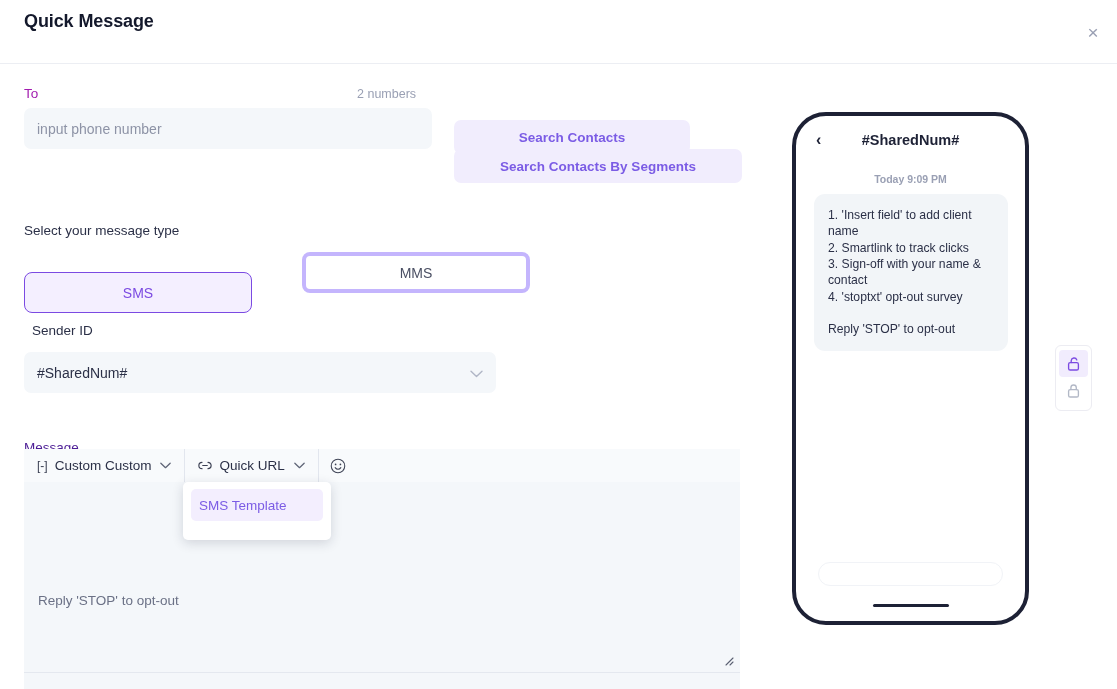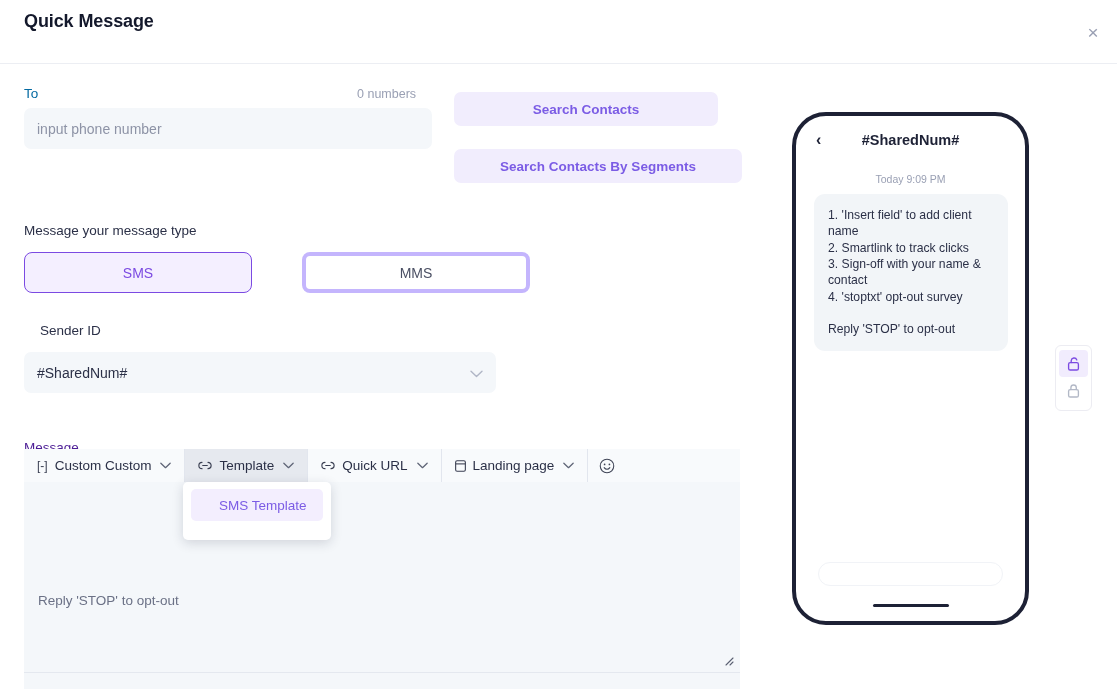--- a/index.html
+++ b/index.html
@@ -24,59 +24,59 @@
   .close-btn {
     position:absolute; right:8px; top:16px; width:32px; height:32px;
     display:flex; align-items:center; justify-content:center;
     color:#9aa0b4; font-size:19px; line-height:1; cursor:pointer;
     background:transparent; border:none;
   }
 
   
   .form-col { position:absolute; left:0; top:60px; width:770px; }
   .row-to { position:absolute; left:24px; top:26px; width:720px; }
-  .to-label { position:absolute; left:0; top:0; font-size:13.5px; color:#0369a1; }
+  .to-label { position:absolute; left:0; top:0; font-size:13.5px; color:#a21caf; }
   .to-count { position:absolute; left:333px; top:1px; font-size:12.5px; color:#9aa0b4; }
 
   .phone-input {
     position:absolute; left:0; top:22px; width:408px; height:41px;
     background:#f4f7fa; border:none; border-radius:7px;
     padding:0 13px; font-size:14px; color:#6b7186;
     font-family:"Liberation Sans", sans-serif;
   }
   .phone-input::placeholder { color:#8d93a6; }
 
   .btn-soft {
     position:absolute; background:#f1edfd; border:none; border-radius:7px;
     color:#7b5ce5; font-size:13.5px; font-weight:600;
     display:flex; align-items:center; justify-content:center; cursor:pointer;
     font-family:"Liberation Sans", sans-serif;
   }
-  .btn-search1 { left:430px; top:6px; width:264px; height:34px; }
+  .btn-search1 { left:430px; top:34px; width:236px; height:34px; }
   .btn-search2 { left:430px; top:63px; width:288px; height:34px; }
 
   
   .sec-type { position:absolute; left:24px; top:163px; }
   .sec-type .lbl { font-size:13.5px; color:#2b3047; }
   .type-btns { position:absolute; left:24px; top:192px; }
   .type-btn {
     position:absolute; width:228px; height:41px; border-radius:8px;
     display:flex; align-items:center; justify-content:center;
     font-size:14px; cursor:pointer; background:#fff;
     font-family:"Liberation Sans", sans-serif;
   }
   .type-btn.active {
-    left:0; background:#f4efff; border:1.5px solid #7b4ae2; color:#7b4ae2;
+    left:0; background:#f4efff; border:1.5px solid #7b4ae2; color:#7b4ae2;margin-top:20px;
   }
   .type-btn.inactive {
     left:242px; background:#fff; border:4px solid #c4b5fd; color:#4a4f63;margin-left:36px;
   }
 
   
-  .sec-sender-lbl { position:absolute; left:40px; top:263px; font-size:13.5px; color:#2b3047; }
+  .sec-sender-lbl { position:absolute; left:32px; top:263px; font-size:13.5px; color:#2b3047; }
   .sender-select {
     position:absolute; left:24px; top:292px; width:472px; height:41px;
     background:#f4f7fa; border-radius:7px; display:flex; align-items:center;
     padding:0 13px; font-size:14px; color:#2b3047; cursor:pointer;
   }
   .sender-chev { position:absolute; right:13px; top:13px; color:#b0b6c6; }
 
   
   .sec-msg-lbl { position:absolute; left:24px; top:363px; font-size:13.5px; color:#4c1d95;margin-top:17px; }
 
@@ -116,21 +116,21 @@
 
   
   .tpl-dropdown {
     position:absolute; left:159px; top:33px; width:148px; height:58px;
     background:#fff; border-radius:5px;
     box-shadow:0 3px 12px rgba(26,32,56,0.16);
     padding:7px 8px; z-index:20;
   }
   .tpl-item {
     height:32px; background:#f3eefe; border-radius:5px;
-    display:flex; align-items:center; padding-left:28px;
+    display:flex; align-items:center; padding-left:8px;
     font-size:13.5px; color:#7b5ce5; font-weight:500; cursor:pointer;
   }
 
   
   .phone {
     position:absolute; left:792px; top:112px; width:237px; height:513px;
     border:4px solid #1d2135; border-radius:34px; background:#fff;
   }
   .phone-head {
     position:absolute; left:0; top:0; width:229px; height:48px;
@@ -139,21 +139,21 @@
   .phone-back {
     position:absolute; left:20px; top:16px; font-size:16px; color:#1d2135;
     font-weight:700; cursor:pointer; line-height:1;
   }
   .phone-title {
     position:absolute; left:0; top:16px; width:229px; text-align:center;
     font-size:14.5px; font-weight:700; color:#1d2135;
   }
   .phone-time {
     position:absolute; left:0; top:57px; width:229px; text-align:center;
-    font-size:10.5px; color:#9aa0b4; font-weight:400;
+    font-size:10.5px; color:#9aa0b4; font-weight:700;
   }
   .bubble {
     position:absolute; left:18px; top:78px; width:194px;
     background:#f2f5f8; border-radius:11px; padding:13px 14px;
     font-size:12.2px; line-height:1.34; color:#2b3047; white-space:pre-wrap;
   }
   .phone-inputbar {
     position:absolute; left:22px; bottom:35px; width:185px; height:24px;
     border:1px solid #f1f3f7; border-radius:12px;
   }
@@ -182,28 +182,28 @@
 
   <div class="header">
     <div class="header-title">Quick Message</div>
     <button class="close-btn">×</button>
   </div>
 
   <div class="form-col">
 
     <div class="row-to">
       <div class="to-label">To</div>
-      <div class="to-count">0 numbers</div>
+      <div class="to-count">2 numbers</div>
       <input class="phone-input" type="text" placeholder="input phone number" style="">
       <button class="btn-soft btn-search1">Search Contacts</button>
       <button class="btn-soft btn-search2">Search Contacts By Segments</button>
     </div>
 
     <div class="sec-type">
-      <div class="lbl">Message your message type</div>
+      <div class="lbl">Select your message type</div>
     </div>
     <div class="type-btns">
       <div class="type-btn active">SMS</div>
       <div class="type-btn inactive">MMS</div>
     </div>
 
     <div class="sec-sender-lbl">Sender ID</div>
     <div class="sender-select">
       <span>#SharedNum#</span>
       <span class="sender-chev">
@@ -221,62 +221,35 @@
         <div class="tb-item">
           <span class="tb-ico">[-]</span>
           <span>Custom Custom</span>
           <span class="tb-chev">
             <svg width="11" height="7" viewBox="0 0 13 8">
                 <path d="M1 1.3L6.5 6.6L12 1.3" stroke="#5f6577" stroke-width="1.5" fill="none" stroke-linecap="round" stroke-linejoin="round"></path>
               </svg>
           </span>
         </div>
 
-        <div class="tb-item hover">
-          <span class="tb-ico">
-            <svg width="14" height="9" viewBox="0 0 16 10">
-                <path d="M5.4 5h5.2M4.6 1.4A3.6 3.6 0 104.6 8.6M11.4 1.4a3.6 3.6 0 110 7.2" stroke="#3a3f52" stroke-width="1.3" fill="none" stroke-linecap="round"></path>
-              </svg>
-          </span>
-          <span>Template</span>
-          <span class="tb-chev">
-            <svg width="11" height="7" viewBox="0 0 13 8">
-                <path d="M1 1.3L6.5 6.6L12 1.3" stroke="#5f6577" stroke-width="1.5" fill="none" stroke-linecap="round" stroke-linejoin="round"></path>
-              </svg>
-          </span>
-        </div>
 
         <div class="tb-item">
           <span class="tb-ico">
             <svg width="14" height="9" viewBox="0 0 16 10">
                 <path d="M5.4 5h5.2M4.6 1.4A3.6 3.6 0 104.6 8.6M11.4 1.4a3.6 3.6 0 110 7.2" stroke="#3a3f52" stroke-width="1.3" fill="none" stroke-linecap="round"></path>
               </svg>
           </span>
           <span>Quick URL</span>
           <span class="tb-chev">
             <svg width="11" height="7" viewBox="0 0 13 8">
                 <path d="M1 1.3L6.5 6.6L12 1.3" stroke="#5f6577" stroke-width="1.5" fill="none" stroke-linecap="round" stroke-linejoin="round"></path>
               </svg>
           </span>
         </div>
 
-        <div class="tb-item">
-          <span class="tb-ico">
-            <svg width="11" height="12" viewBox="0 0 12 13">
-                <rect x="0.7" y="0.7" width="10.6" height="11.6" rx="1.6" stroke="#3a3f52" stroke-width="1.2" fill="none"></rect>
-                <path d="M0.7 4.2h10.6" stroke="#3a3f52" stroke-width="1.2"></path>
-              </svg>
-          </span>
-          <span>Landing page</span>
-          <span class="tb-chev">
-            <svg width="11" height="7" viewBox="0 0 13 8">
-                <path d="M1 1.3L6.5 6.6L12 1.3" stroke="#5f6577" stroke-width="1.5" fill="none" stroke-linecap="round" stroke-linejoin="round"></path>
-              </svg>
-          </span>
-        </div>
 
         <div class="tb-emoji">
           <svg width="16" height="16" viewBox="0 0 18 18">
               <circle cx="9" cy="9" r="7.6" stroke="#3f4456" stroke-width="1.2" fill="none"></circle>
               <circle cx="6.3" cy="7.2" r="0.95" fill="#3f4456"></circle>
               <circle cx="11.7" cy="7.2" r="0.95" fill="#3f4456"></circle>
               <path d="M5.8 10.8c.9 1.3 2 1.9 3.2 1.9s2.3-.6 3.2-1.9" stroke="#3f4456" stroke-width="1.2" fill="none" stroke-linecap="round"></path>
             </svg>
         </div>
 

